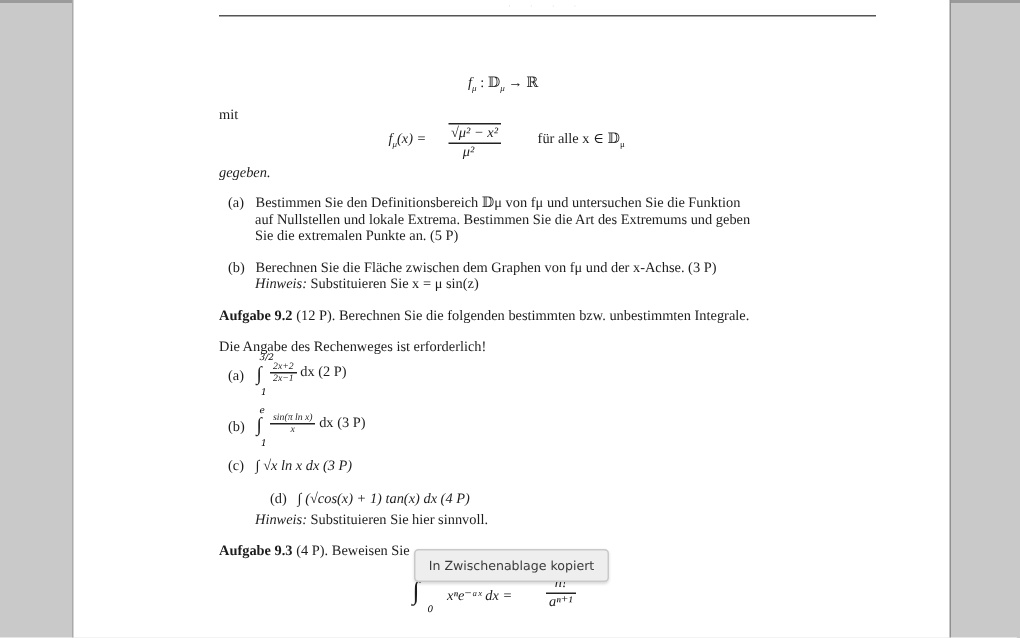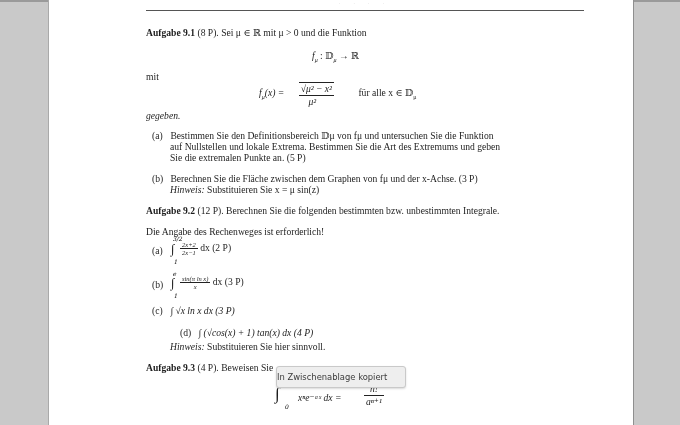--- a/index.html
+++ b/index.html
@@ -34,38 +34,33 @@
   .frac .num { display:block; border-bottom:0.8px solid #222; padding:0 2px; }
   .frac .den { display:block; padding:0 2px; }
   .smallfrac { font-size:6.5px; line-height:7px; }
   .intsign { font-size:13px; font-style:normal; }
   .lim { position:absolute; font-size:6px; font-style:italic; }
   .toast {
     position:absolute; left:276px; top:366px; width:128px; height:20px;
     background:#eeeeee; border:1px solid #c9c9c9; border-radius:3px;
     box-shadow:0 1px 2px rgba(0,0,0,0.15);
     font-family:"DejaVu Sans","Liberation Sans",sans-serif;
-    font-size:8.4px; color:#3a3a3a; line-height:20px; 
+    font-size:8.4px; color:#3a3a3a; line-height:20px; text-align:center;
   }
   .sub-label { display:inline-block; width:16px; }
 </style>
 </head>
 <body>
 
 <div class="topbar"></div>
 
 <div class="page">
   <div class="header-ghost">·  ·  ·  ·</div>
   <div class="hrule"></div>
 
-  <div class="txt" style="left:97px; top:27px;">
-    <span class="b">Aufgabe 9.1</span>
-    <span>(8 P).</span>
-    <span>Sei μ ∈ ℝ mit μ &gt; 0 und die Funktion</span>
-  </div>
 
   <div class="txt math" style="left:263px; top:50px;">
     <span>f</span><sub style="font-size:6px">μ</sub><span style="font-style:normal"> : 𝔻</span><sub style="font-size:6px">μ</sub><span style="font-style:normal"> → ℝ</span>
   </div>
 
   <div class="txt" style="left:97px; top:71px;">mit</div>
 
   <div class="txt math" style="left:210px; top:82px; line-height:12px;">
     <span style="display:inline-block; vertical-align:middle;">
       <span>f</span><sub style="font-size:6px">μ</sub><span>(x) =</span>

